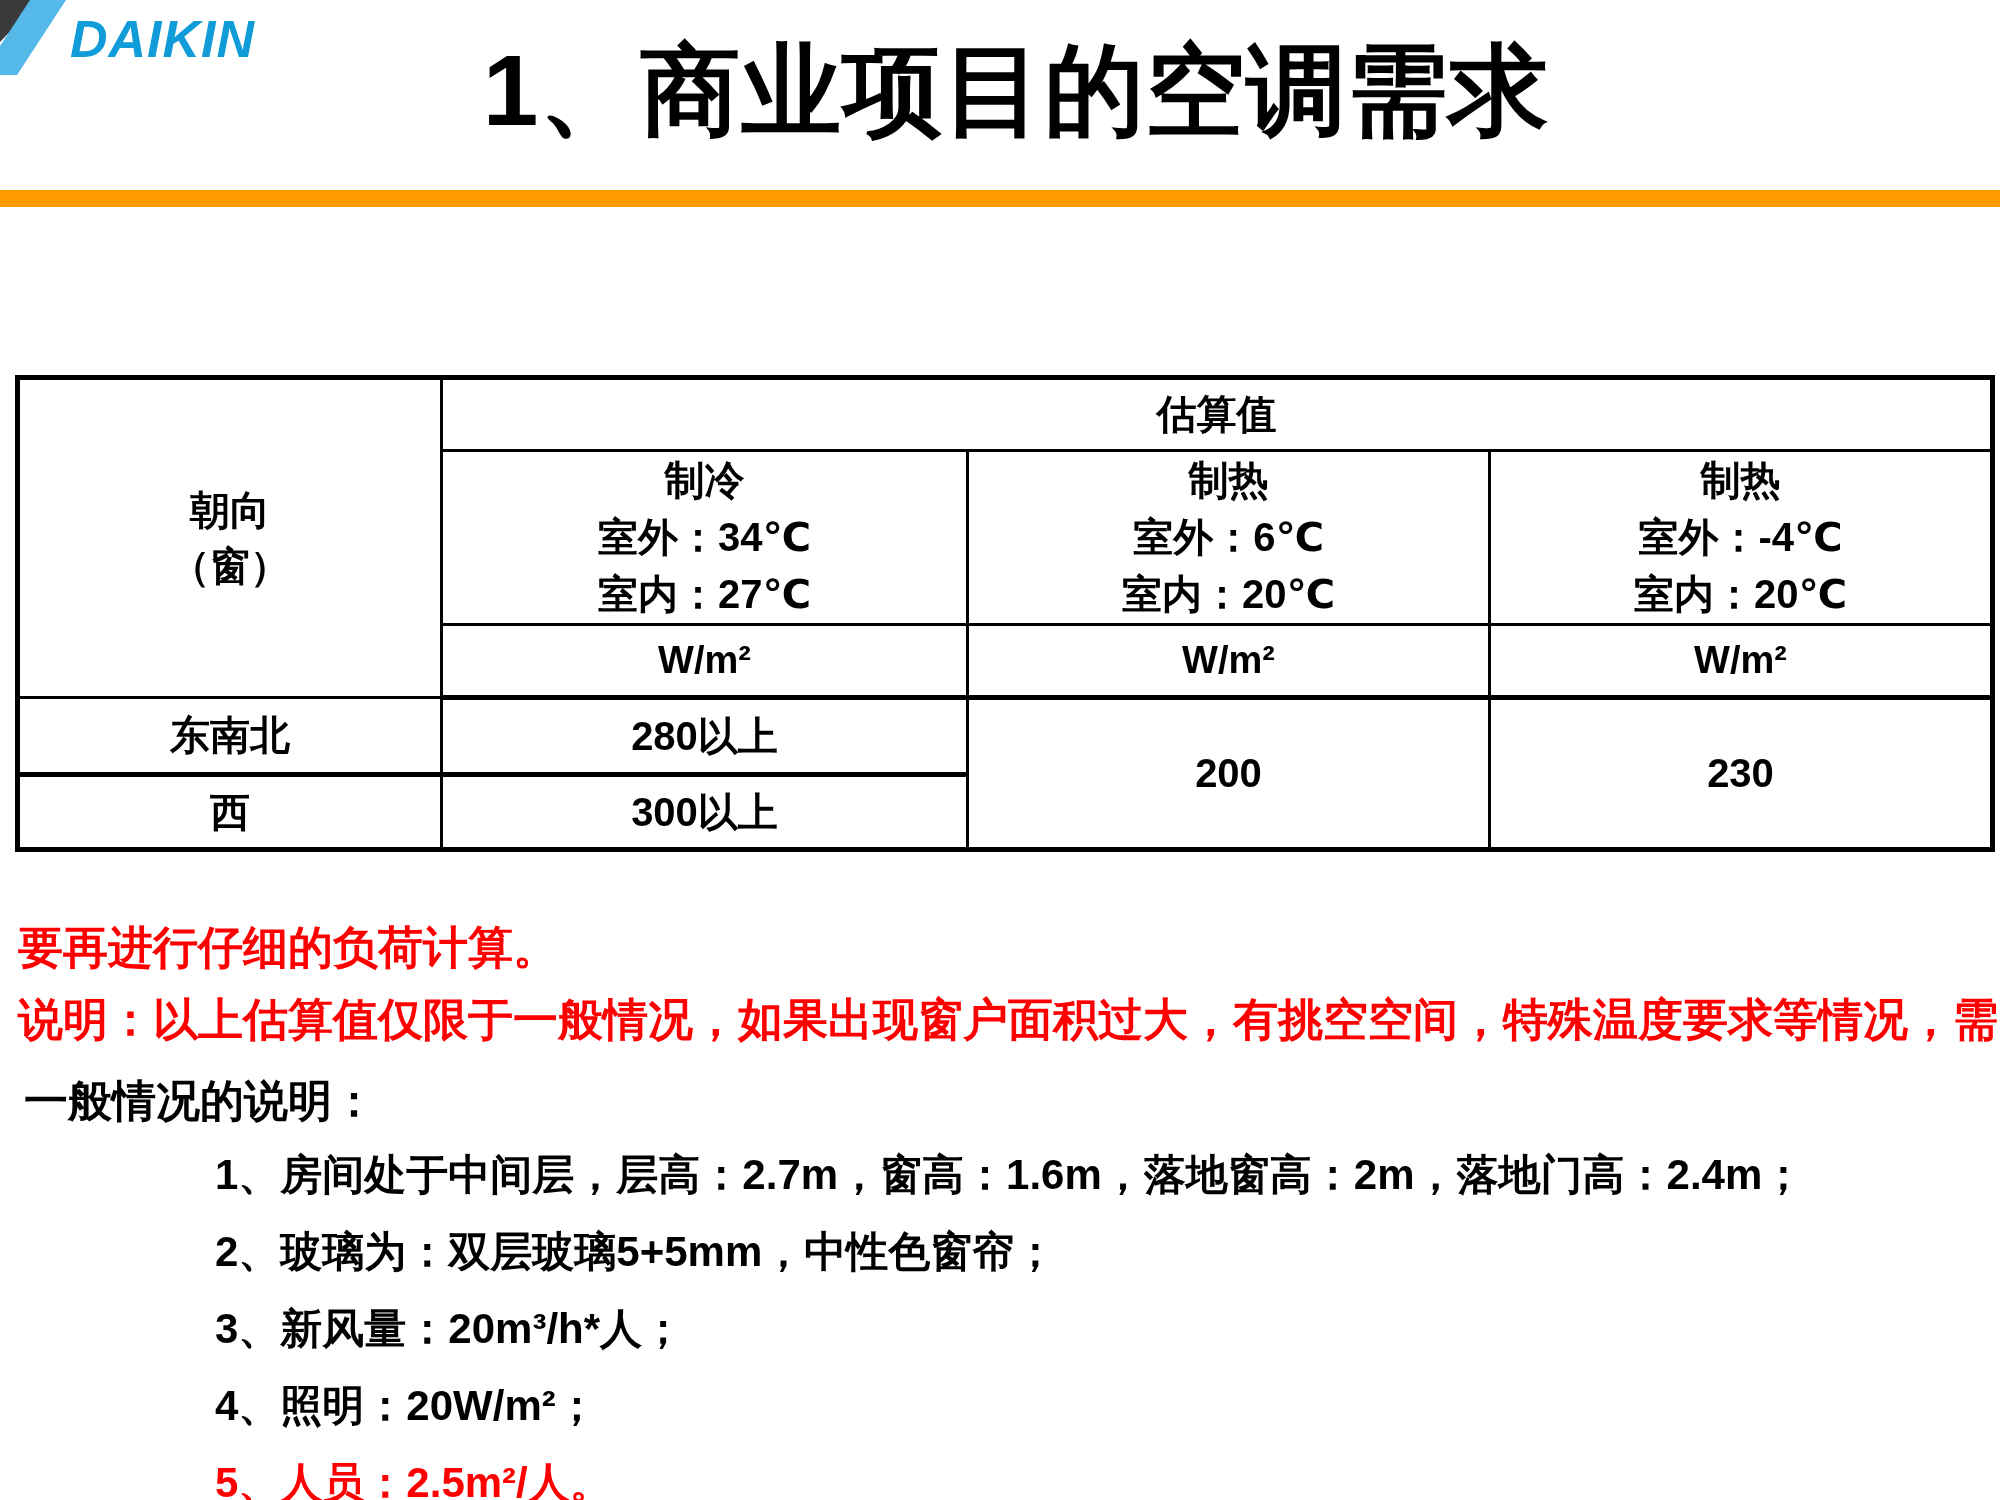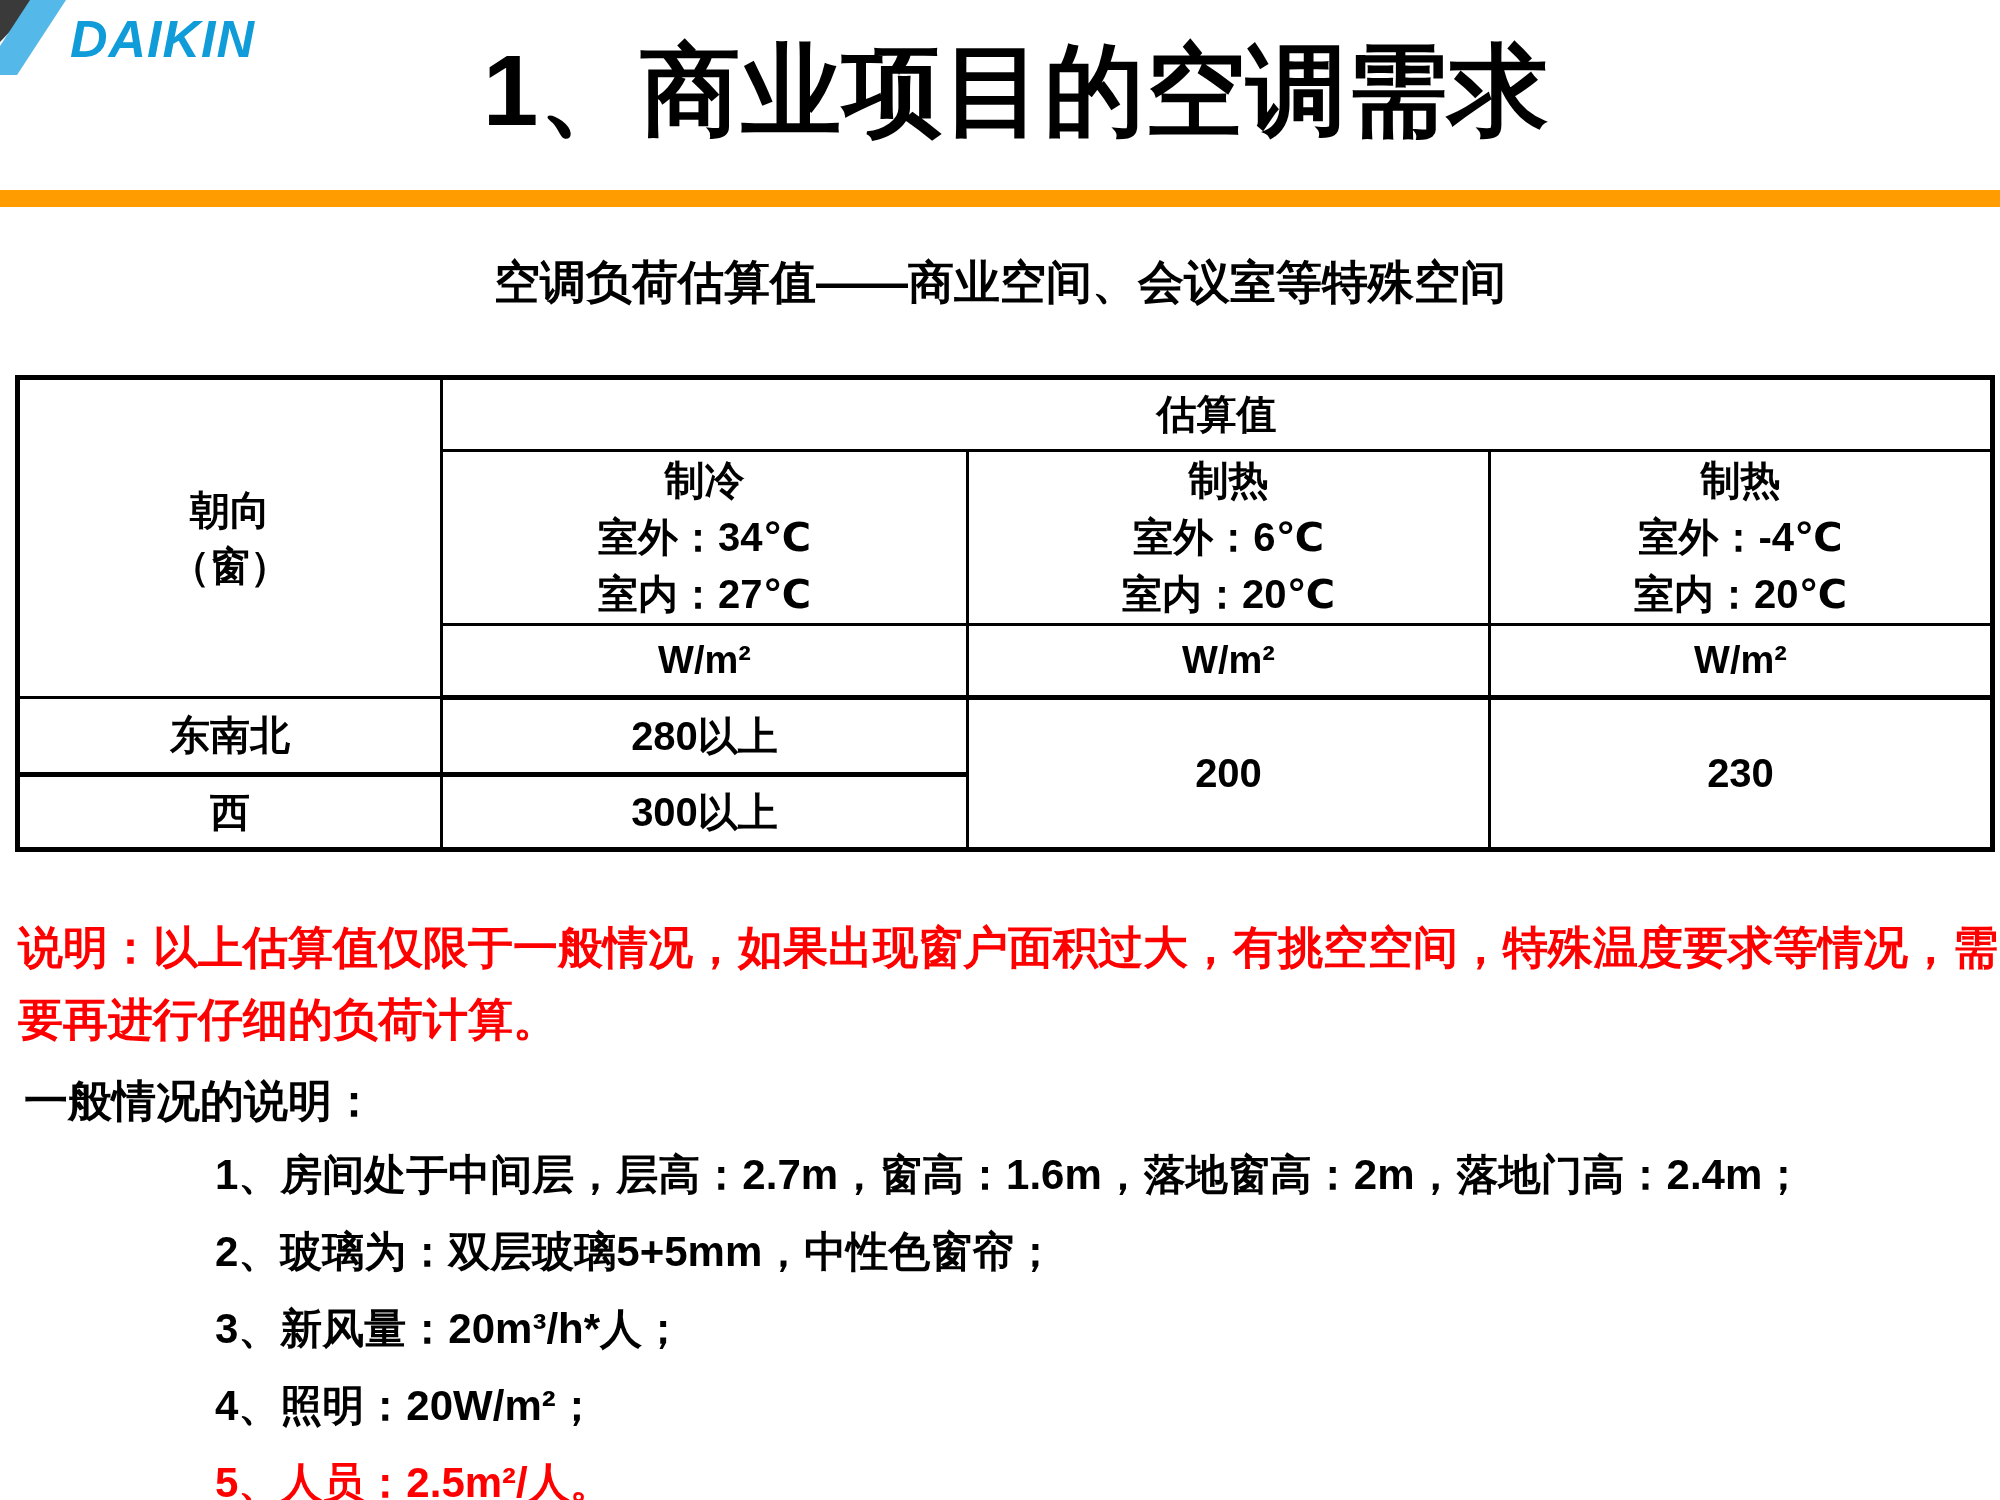--- a/index.html
+++ b/index.html
@@ -116,21 +116,20 @@
   <svg class="logo" viewBox="0 0 320 105" xmlns="http://www.w3.org/2000/svg">
     <polygon points="0,0 40,0 0,42" fill="var(--triangle-dark, #3A3A3A)"></polygon>
     <polygon points="30,0 66,0 17,75 0,75 0,46" fill="var(--stripe-blue, #54B8E8)"></polygon>
     <text x="70" y="57" font-size="52" font-weight="bold" font-style="italic" letter-spacing="1" fill="var(--brand-blue, #0F9CD8)">DAIKIN</text>
   </svg>
 
   <div class="page-title">1、商业项目的空调需求</div>
 
   <div class="orange-bar"></div>
 
-  <div class="subtitle">空调负荷估算值——商业空间、会议室等特殊空间</div>
 
   <table class="est-table">
     <colgroup>
       <col style="width:424px">
         <col style="width:526px">
         <col style="width:522px">
         <col style="width:503px">
     </colgroup>
     <tbody>
       <tr style="height:73px">
@@ -169,22 +168,22 @@
         <td rowspan="2" class="c-merged">230</td>
       </tr>
       <tr style="height:75px">
         <td>西</td>
         <td>300以上</td>
       </tr>
     </tbody>
   </table>
 
   <div class="note">
+    <div>要再进行仔细的负荷计算。</div>
     <div>说明：以上估算值仅限于一般情况，如果出现窗户面积过大，有挑空空间，特殊温度要求等情况，需</div>
-    <div>要再进行仔细的负荷计算。</div>
   </div>
 
   <div class="general-heading">一般情况的说明：</div>
 
   <div class="general-items">
     <div>1、房间处于中间层，层高：2.7m，窗高：1.6m，落地窗高：2m，落地门高：2.4m；</div>
     <div>2、玻璃为：双层玻璃5+5mm，中性色窗帘；</div>
     <div>3、新风量：20m³/h*人；</div>
     <div>4、照明：20W/m²；</div>
     <div class="red">5、人员：2.5m²/人。</div>

